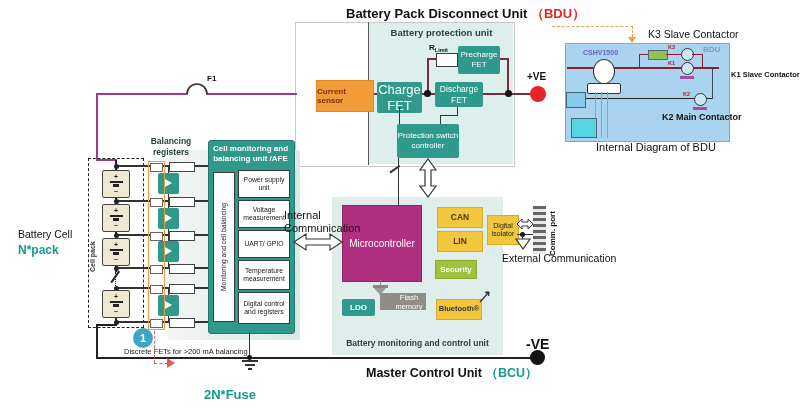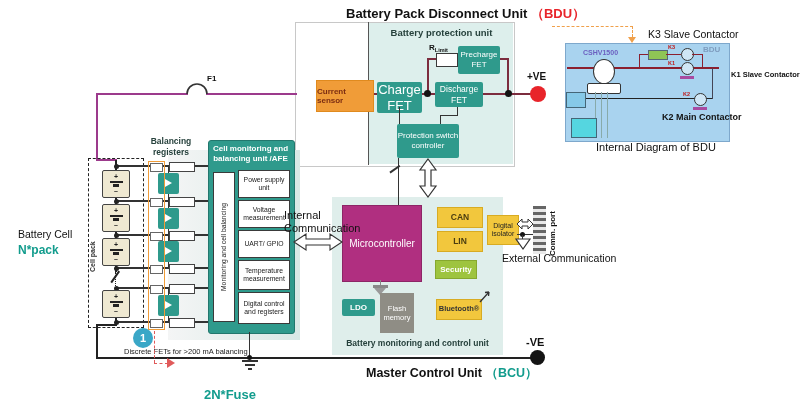--- a/index.html
+++ b/index.html
@@ -183,21 +183,21 @@
   <div class="white-box" style="left:238px;top:230px;width:50px;height:26px;font-size:6.8px;white-space:normal;">UART/ GPIO</div>
   <div class="white-box" style="left:238px;top:260px;width:50px;height:28px;font-size:6.8px;white-space:normal;">Temperature measurement</div>
   <div class="white-box" style="left:238px;top:292px;width:50px;height:30px;font-size:6.8px;white-space:normal;">Digital control and registers</div>
 
   <div class="abs" style="left:133px;top:328px;width:20px;height:20px;border-radius:50%;background:#3aa7c7;color:#fff;font-size:11px;font-weight:bold;display:flex;align-items:center;justify-content:center;">1</div>
   <div class="lbl" style="left:124px;top:347px;font-size:7.5px;color:#222;">Discrete FETs for &gt;200 mA balancing</div>
 
   <div class="abs" style="left:96px;top:324px;width:21px;height:1.5px;background:#222;"></div>
   <div class="vl" style="left:96px;top:325px;height:32px;background:#222;width:1.5px;"></div>
   <div class="hl" style="left:96px;top:357px;width:437px;background:#222;height:1.6px;"></div>
-  <div class="lbl" style="left:526px;top:336px;font-size:11px;font-weight:bold;">-VE</div>
+  <div class="lbl" style="left:526px;top:336px;font-size:14px;font-weight:bold;">-VE</div>
   <div class="abs" style="left:530px;top:350px;width:15px;height:15px;border-radius:50%;background:#141414;"></div>
 
   <div class="vl" style="left:249px;top:332px;height:26px;"></div>
   <div class="dot" style="left:247px;top:355px;width:5px;height:5px;"></div>
   <div class="gnd-bar" style="left:242px;top:360px;width:16px;height:2px;"></div>
   <div class="gnd-bar" style="left:245px;top:364px;width:10px;height:2px;"></div>
   <div class="gnd-bar" style="left:248px;top:368px;width:4px;height:2px;"></div>
 
   <div class="abs" style="left:154px;top:331px;height:32px;border-left:1.5px dashed #e05a5a;"></div>
   <div class="abs" style="left:154px;top:363px;width:14px;border-top:1.5px dashed #e05a5a;"></div>
@@ -232,21 +232,21 @@
   <svg style="left:294px;top:234px;" width="48" height="16">
     <polygon points="0,8 12,0 12,5 36,5 36,0 48,8 36,16 36,11 12,11 12,16" fill="#fff" stroke="#333" stroke-width="1.1"></polygon>
   </svg>
 
   <div class="yellow-box" style="left:437px;top:207px;width:44px;height:19px;font-size:8.5px;">CAN</div>
   <div class="yellow-box" style="left:437px;top:231px;width:44px;height:19px;font-size:8.5px;">LIN</div>
   <div class="abs" style="left:435px;top:260px;width:40px;height:17px;background:#9ec43f;border:1px solid #86a82e;display:flex;align-items:center;justify-content:center;">
     <span style="color:#fff;font-size:8px;font-weight:bold;">Security</span>
   </div>
   <div class="teal-box" style="left:342px;top:299px;width:33px;height:17px;font-size:8px;font-weight:bold;">LDO</div>
-  <div class="abs" style="left:380px;top:293px;width:34px;height:40px;background:#8f8d85;display:flex;align-items:center;justify-content:center;text-align:center;">
+  <div class="abs" style="left:380px;top:293px;width:34px;height:17px;background:#8f8d85;display:flex;align-items:center;justify-content:center;text-align:center;padding-left:12px;">
     <span style="color:#fff;font-size:7.5px;line-height:1.2;">Flash memory</span>
   </div>
   <div class="yellow-box" style="left:436px;top:299px;width:44px;height:19px;font-size:7.5px;color:#333;">Bluetooth®</div>
   <svg style="left:477px;top:287px;" width="18" height="16">
     <path d="M3,15 L12,5 M12,5 l-4,0.5 M12,5 l-0.5,4" fill="none" stroke="#333" stroke-width="1.3"></path>
   </svg>
 
   <div class="yellow-box" style="left:487px;top:215px;width:30px;height:28px;font-size:7px;font-weight:normal;color:#222;white-space:normal;">Digital isolator</div>
   <svg style="left:517px;top:218px;" width="16" height="12">
     <polygon points="0,6 5,1 5,4 11,4 11,1 16,6 11,11 11,8 5,8 5,11" fill="#fff" stroke="#333" stroke-width="1"></polygon>

